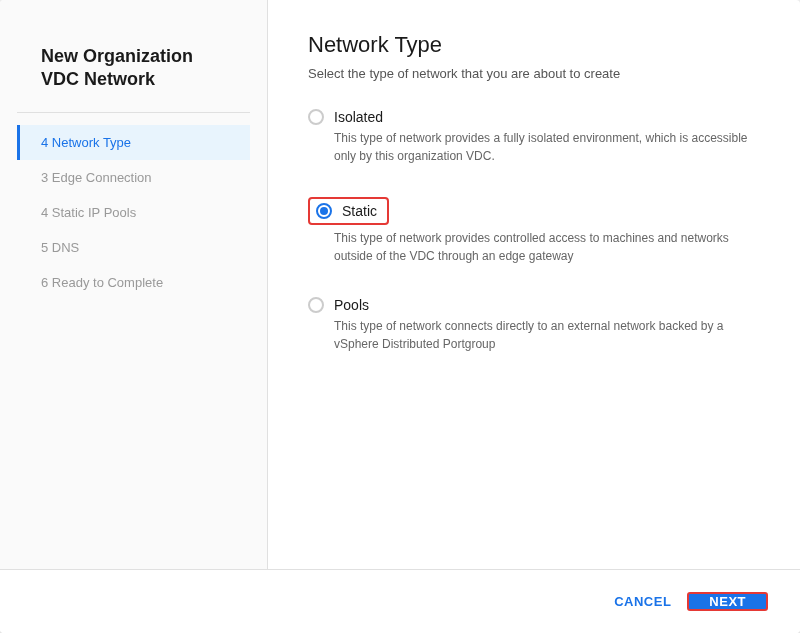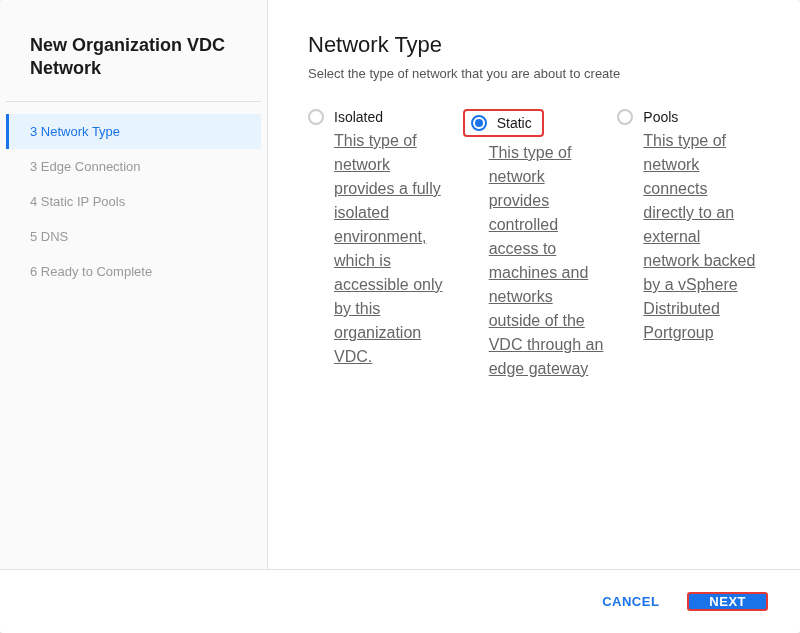--- a/index.html
+++ b/index.html
@@ -35,21 +35,21 @@
       overflow: hidden;
     }
 
     
     .sidebar {
       width: 268px;
       background: #fafafa;
       border-right: 1px solid #e0e0e0;
       display: flex;
       flex-direction: column;
-      padding: 6px;
+      padding: 17px;
     }
 
     .sidebar-title {
       padding: 28px 24px 20px 24px;
       font-size: 18px;
       font-weight: 600;
       color: #1a1a1a;
       line-height: 1.3;
       border-bottom: 1px solid #e0e0e0;
     }
@@ -98,21 +98,21 @@
 
     .section-subtitle {
       font-size: 13px;
       color: #555;
       margin-bottom: 28px;
     }
 
     
     .radio-group {
       display: flex;
-      flex-direction: row;
+      flex-direction: column;
       gap: 12px;
     }
 
     .radio-option {
       margin-bottom: 20px;
     }
 
     .radio-label {
       display: flex;
       align-items: center;
@@ -155,35 +155,33 @@
       background: #1a73e8;
     }
 
     .radio-name {
       font-size: 14px;
       color: #1a1a1a;
       font-weight: 500;
     }
 
     .radio-description {
-      font-size: 16px;
+      font-size: 12px;
       color: #666;
       margin-left: 26px;
       line-height: 1.5;
       max-width: 420px;
-      text-decoration: underline;
     }
 
     
     .dialog-footer {
       padding: 16px 32px;
       display: flex;
       justify-content: flex-end;
       align-items: center;
-      gap: 12px;
       border-top: 1px solid #e0e0e0;
       background: #fff;
     }
 
     .btn-cancel {
       background: transparent;
       border: none;
       color: #1a73e8;
       font-size: 13px;
       font-weight: 600;
@@ -211,21 +209,21 @@
 
 <div class="dialog">
 
   <div class="dialog-body">
 
     <aside class="sidebar">
       <div class="sidebar-title">New Organization VDC Network</div>
       <nav class="sidebar-nav">
 
         <div class="nav-item active">
-          <span>3 Network Type</span>
+          <span>4 Network Type</span>
         </div>
         <div class="nav-item inactive">
           <span>3 Edge Connection</span>
         </div>
         <div class="nav-item inactive">
           <span>4 Static IP Pools</span>
         </div>
         <div class="nav-item inactive">
           <span>5 DNS</span>
         </div>

